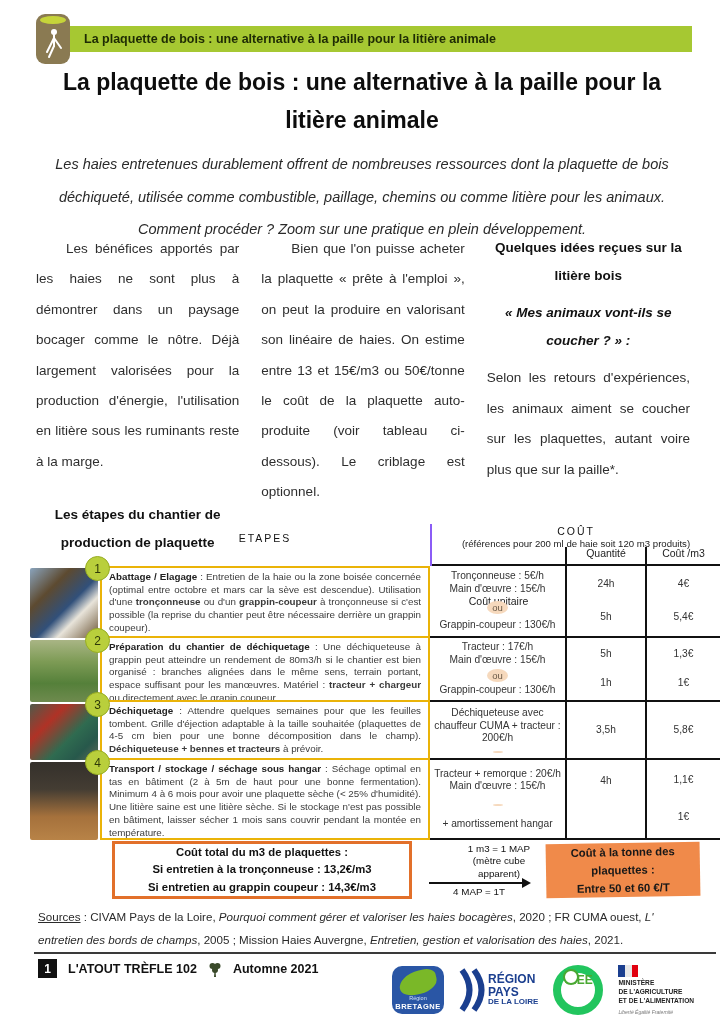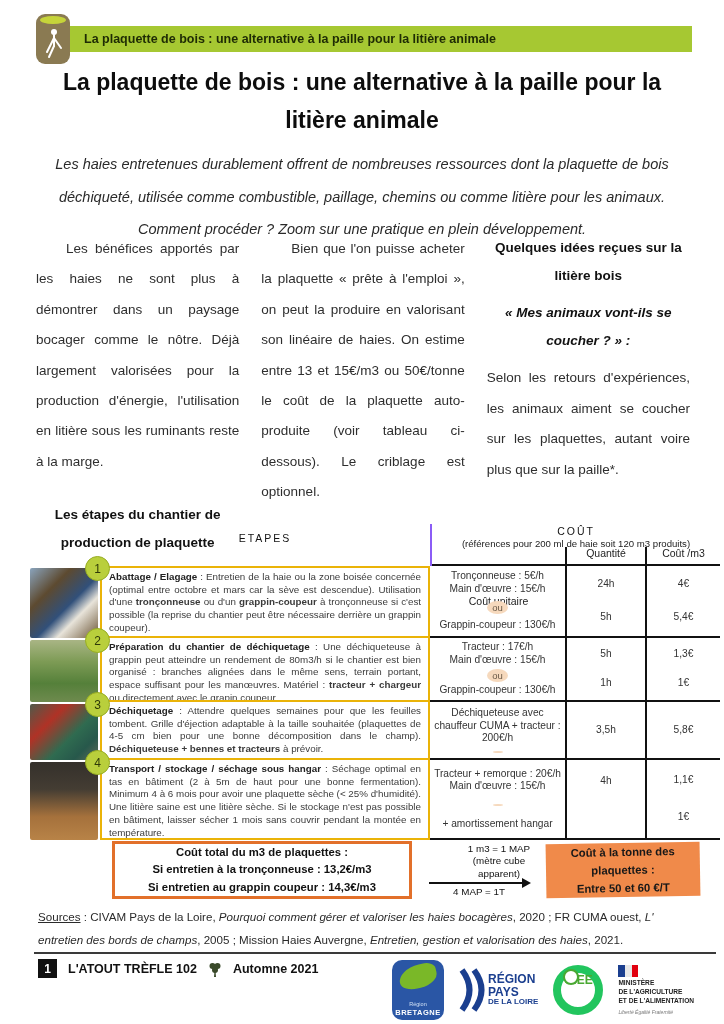--- a/index.html
+++ b/index.html
@@ -86,21 +86,21 @@
   
   .sources{position:absolute;top:906px;left:38px;right:26px;font-size:11.6px;line-height:1.95;color:#2a2a2a;}
 
   
   .footer-rule{position:absolute;top:952px;left:34px;right:8px;border-top:2px solid #3a3a3a;}
   .footer-left{position:absolute;top:959px;left:38px;display:flex;align-items:center;gap:11px;}
   .page-badge{width:19px;height:19px;background:#111;color:#fff;display:flex;align-items:center;
     justify-content:center;font-weight:bold;font-size:12px;}
   .journal-name,.issue-season{font-weight:bold;font-size:12.5px;color:#111;}
   .logos{position:absolute;top:960px;left:392px;right:6px;height:60px;display:flex;align-items:center;gap:15px;}
-  .logo-bzh{width:52px;height:60px;background:#2a56a5;border-radius:10px;position:relative;
+  .logo-bzh{width:52px;height:48px;background:#2a56a5;border-radius:10px;position:relative;
     display:flex;flex-direction:column;justify-content:flex-end;align-items:center;padding-bottom:3px;box-sizing:border-box;}
   .logo-bzh .blob{position:absolute;top:5px;left:7px;width:38px;height:23px;background:#7ab828;
     border-radius:65% 35% 55% 45%;transform:rotate(-14deg);}
   .logo-bzh .l1{font-size:5.5px;color:#cfe0f5;line-height:1.2;position:relative;}
   .logo-bzh .l2{font-size:7.5px;font-weight:bold;color:#fff;letter-spacing:.5px;line-height:1.2;position:relative;}
   .logo-pdl{display:flex;align-items:center;gap:3px;}
   .pdl-text div{color:#1b3f8f;font-weight:bold;line-height:1.05;}
   .pdl-l1{font-size:12px;} .pdl-l2{font-size:12px;} .pdl-l3{font-size:8px;}
   .logo-giee{width:50px;height:50px;border:8px solid #22c55e;border-radius:50%;box-sizing:border-box;
     display:flex;justify-content:center;color:#4aa832;font-weight:bold;font-size:12px;position:relative;}

